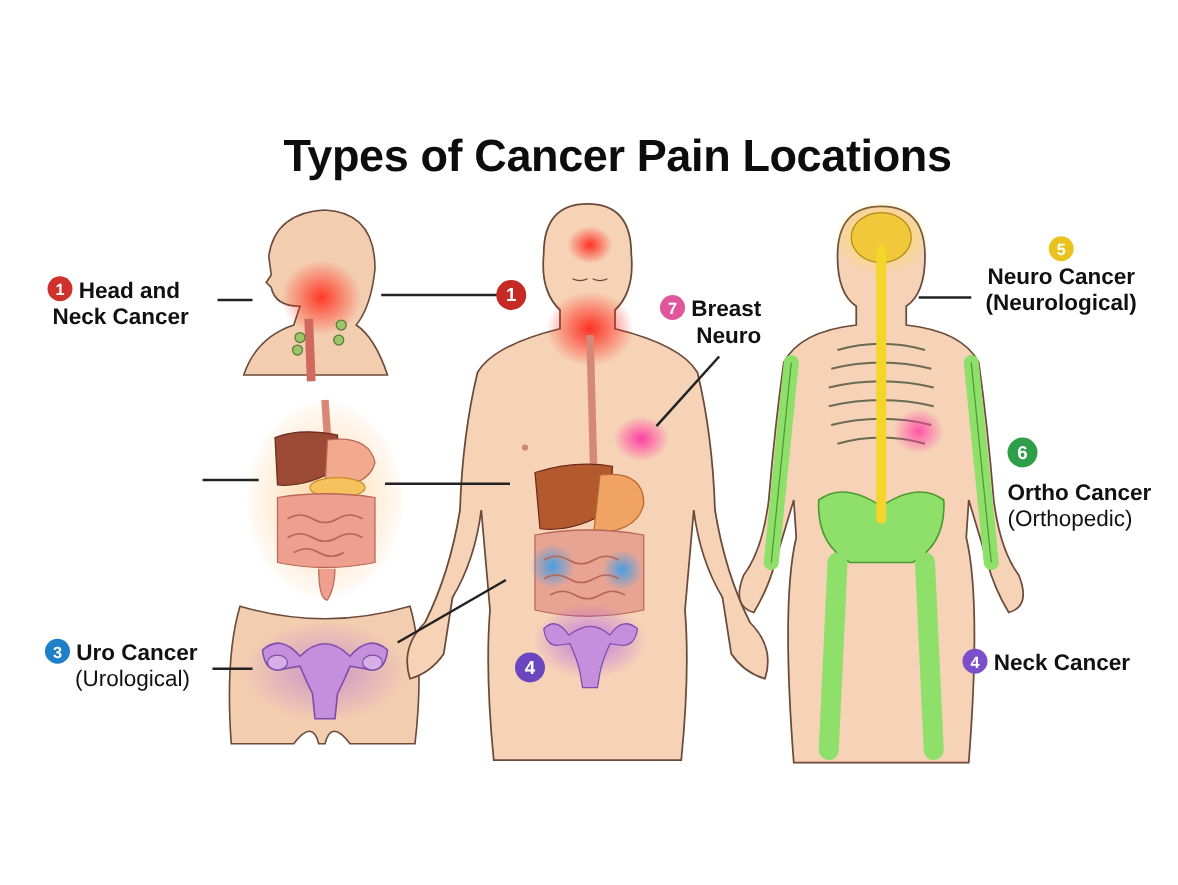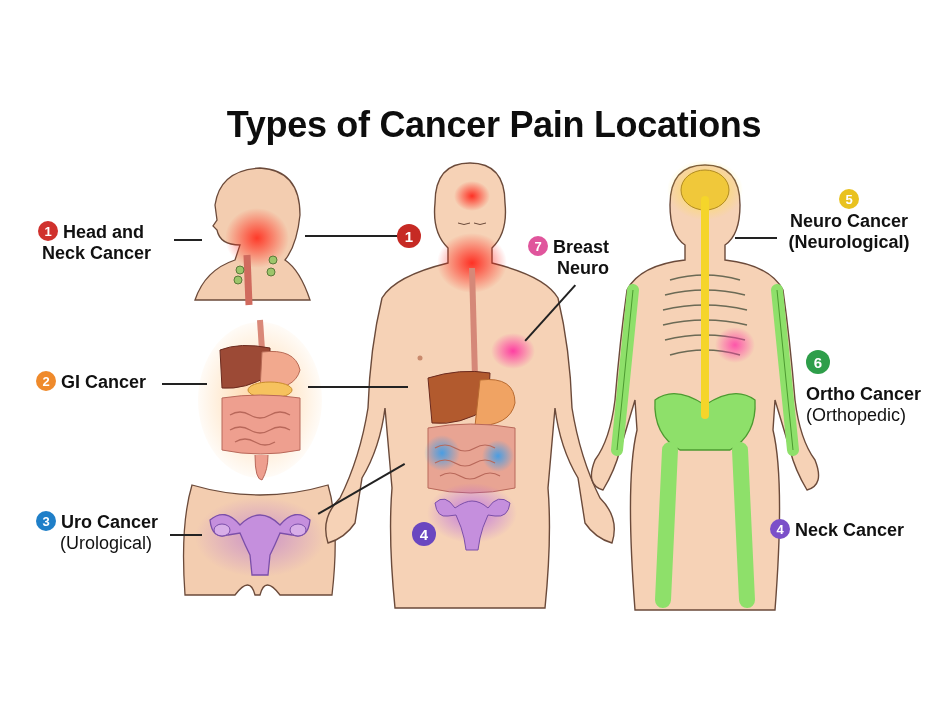--- a/index.html
+++ b/index.html
@@ -142,21 +142,20 @@
 
 <div class="label" style="left:38px;top:222px;">
   <div><span class="badge" style="background:#d0312d">1</span><span class="main">Head and</span></div>
   <div class="main" style="margin-left:4px">Neck Cancer</div>
 </div>
 <div class="line" style="left:174px;top:239px;width:28px;"></div>
 <div class="line" style="left:305px;top:235px;width:100px;"></div>
 <span class="badge lg" style="position:absolute;left:397px;top:224px;background:#c62a24;">1</span>
 
 <div class="label" style="left:36px;top:372px;">
-  <div><span class="badge" style="background:#ef8a2b">2</span><span class="main">GI Cancer</span></div>
 </div>
 <div class="line" style="left:162px;top:383px;width:45px;"></div>
 <div class="line" style="left:308px;top:386px;width:100px;"></div>
 
 <div class="label" style="left:36px;top:512px;">
   <div><span class="badge" style="background:#1f7fc8">3</span><span class="main">Uro Cancer</span></div>
   <div style="margin-left:24px">(Urological)</div>
 </div>
 <div class="line" style="left:170px;top:534px;width:32px;"></div>
 <div class="line" style="left:318px;top:513px;width:100px;transform:rotate(-30deg);"></div>

